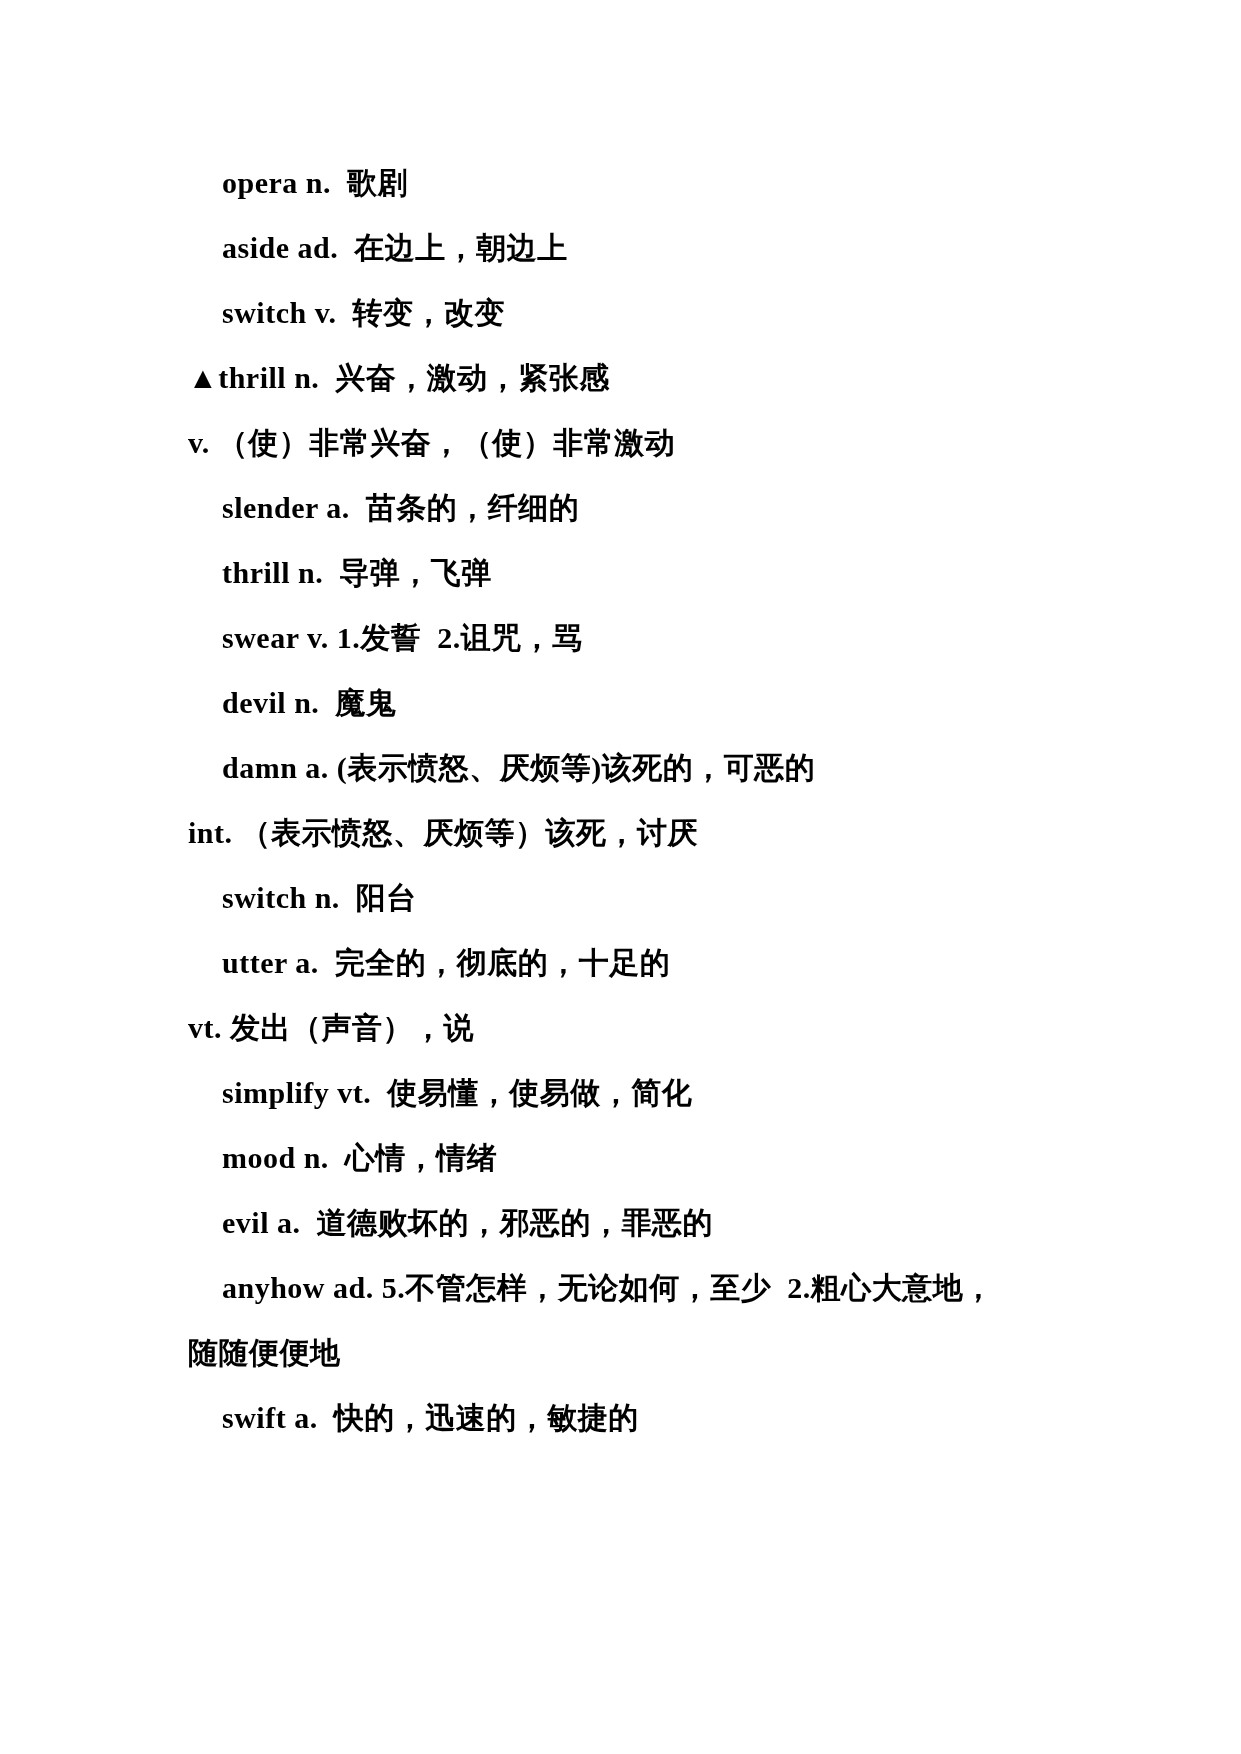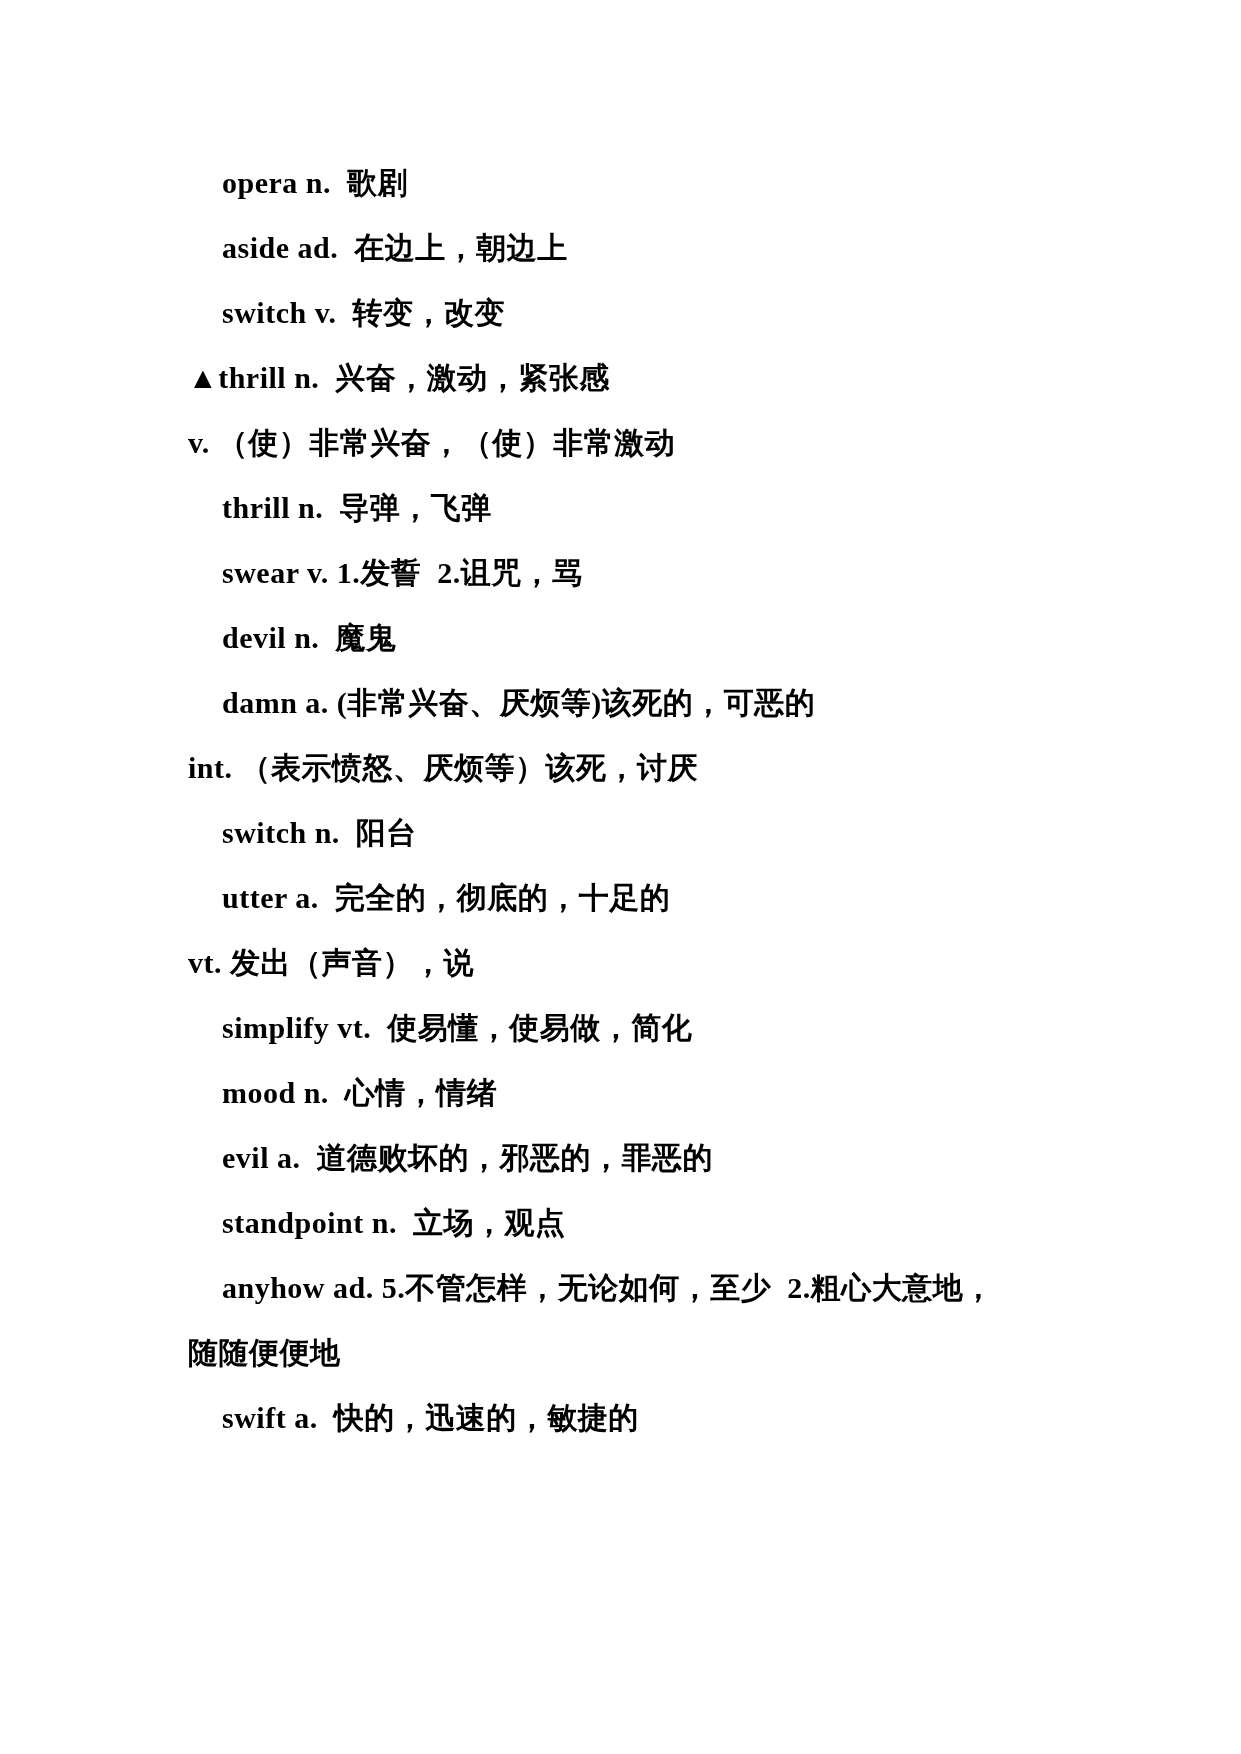--- a/index.html
+++ b/index.html
@@ -33,28 +33,28 @@
 </style>
 </head>
 <body>
 
 <div class="page">
   <div class="line indent">opera n.  歌剧</div>
   <div class="line indent">aside ad.  在边上，朝边上</div>
   <div class="line indent">switch v.  转变，改变</div>
   <div class="line">▲thrill n.  兴奋，激动，紧张感</div>
   <div class="line">v. （使）非常兴奋，（使）非常激动</div>
+  <div class="line indent">slender a.  苗条的，纤细的</div>
   <div class="line indent">thrill n.  导弹，飞弹</div>
   <div class="line indent">swear v. 1.发誓  2.诅咒，骂</div>
   <div class="line indent">devil n.  魔鬼</div>
-  <div class="line indent">damn a. (非常兴奋、厌烦等)该死的，可恶的</div>
+  <div class="line indent">damn a. (表示愤怒、厌烦等)该死的，可恶的</div>
   <div class="line">int. （表示愤怒、厌烦等）该死，讨厌</div>
   <div class="line indent">switch n.  阳台</div>
   <div class="line indent">utter a.  完全的，彻底的，十足的</div>
   <div class="line">vt. 发出（声音），说</div>
   <div class="line indent">simplify vt.  使易懂，使易做，简化</div>
   <div class="line indent">mood n.  心情，情绪</div>
   <div class="line indent">evil a.  道德败坏的，邪恶的，罪恶的</div>
-  <div class="line indent">standpoint n.  立场，观点</div>
   <div class="line indent">anyhow ad. 5.不管怎样，无论如何，至少  2.粗心大意地，</div>
   <div class="line">随随便便地</div>
   <div class="line indent">swift a.  快的，迅速的，敏捷的</div>
 </div>
 
 </body></html>

